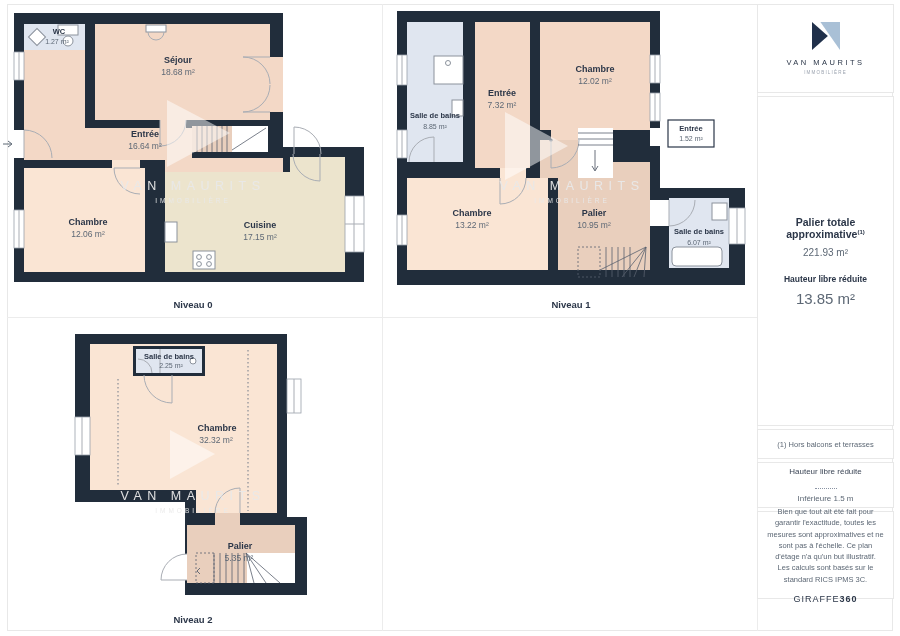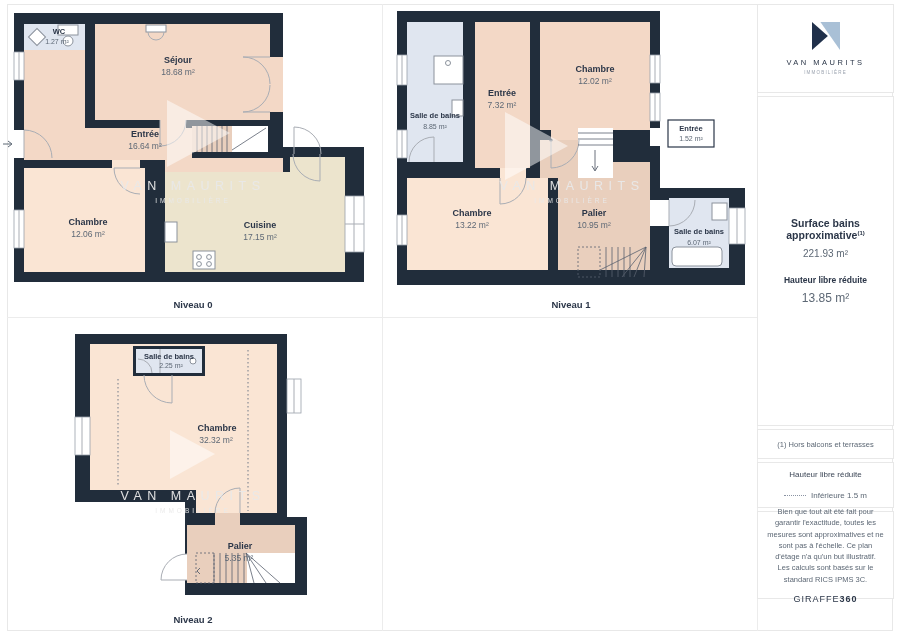--- a/index.html
+++ b/index.html
@@ -37,24 +37,24 @@
   .sbox{box-sizing:border-box;border:1px solid #e8e8e8;background:#fff;margin-bottom:3px;
         display:flex;flex-direction:column;align-items:center;justify-content:center;text-align:center;}
   .logo-box{height:89px;}
   .brand-name{margin-top:8px;font-size:7.5px;letter-spacing:2.5px;color:#2b3648;}
   .brand-tagline{margin-top:3px;font-size:4.5px;letter-spacing:1.2px;color:#9aa2ae;}
   .surface-box{height:330px;}
   .surface-title{font-size:10.5px;font-weight:bold;color:#2b3648;}
   .surface-title sup{font-size:6px;}
   .surface-value{margin-top:7px;font-size:10px;color:#5d6875;}
   .rh-label{margin-top:16px;font-size:8.5px;font-weight:bold;color:#2b3648;}
-  .rh-value{margin-top:6px;font-size:12px;color:#5d6875;}
+  .rh-value{margin-top:6px;font-size:15px;color:#5d6875;}
   .footnote-box{height:30px;font-size:7.5px;color:#5d6875;}
   .legend-box{height:46px;font-size:8px;color:#3c4656;}
-  .legend-row{margin-top:12px;display:flex;align-items:center;gap:5px;color:#5d6875;}
+  .legend-row{margin-top:12px;display:flex;align-items:center;gap:5px;color:#5d6875;flex-direction:column;}
   .legend-dash{display:inline-block;width:22px;border-top:1.5px dotted #8a93a3;}
   .disclaimer-box{height:88px;padding:0 8px;}
   .disclaimer-box p{margin:0;font-size:7.5px;line-height:1.5;color:#5d6875;}
   .disclaimer-box p + p{margin-top:0;}
   .giraffe{margin-top:9px;font-size:9px;letter-spacing:1px;color:#2b3648;text-align:center;}
   .giraffe b{font-weight:bold;}
 </style>
 </head>
 <body>
 
@@ -314,21 +314,21 @@
   <div class="sidebar">
     <div class="sbox logo-box">
       <svg width="28" height="28" viewBox="0 0 30 30">
         <polygon points="9,0 30,0 30,30" fill="#a9c0d6"></polygon>
         <polygon points="0,0 17,15 0,30" fill="#20304a"></polygon>
       </svg>
       <div class="brand-name">VAN MAURITS</div>
       <div class="brand-tagline">IMMOBILIÈRE</div>
     </div>
     <div class="sbox surface-box">
-      <div class="surface-title"><span>Surface bains approximative</span><sup>(1)</sup></div>
+      <div class="surface-title"><span>Palier totale approximative</span><sup>(1)</sup></div>
       <div class="surface-value">221.93 m²</div>
       <div class="rh-label">Hauteur libre réduite</div>
       <div class="rh-value">13.85 m²</div>
     </div>
     <div class="sbox footnote-box">
       <span>(1) Hors balcons et terrasses</span>
     </div>
     <div class="sbox legend-box">
       <div>Hauteur libre réduite</div>
       <div class="legend-row">

